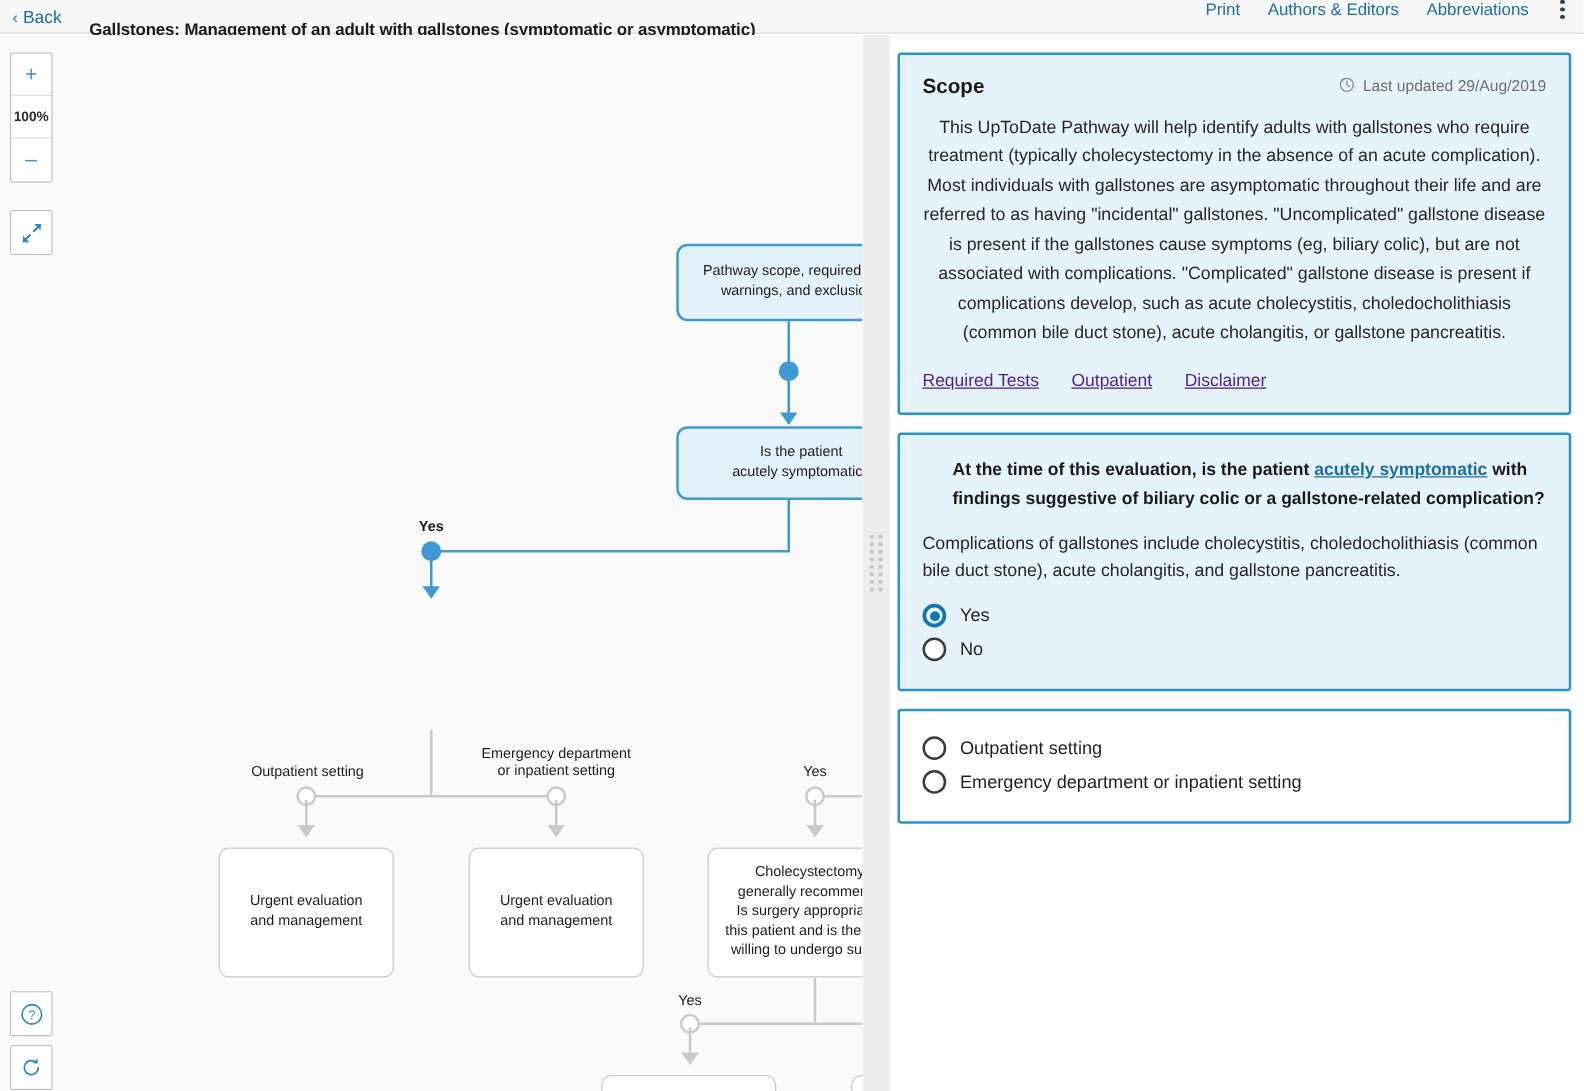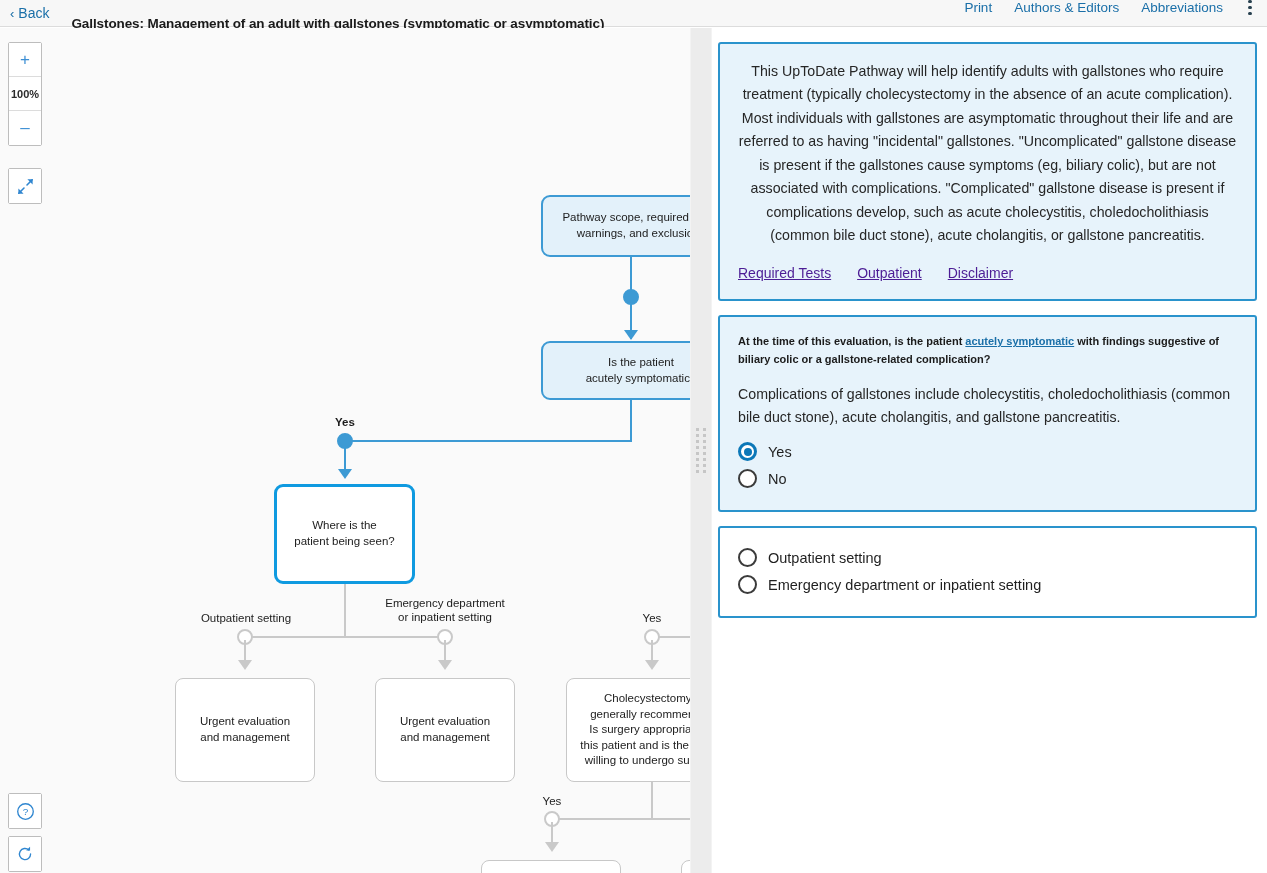--- a/index.html
+++ b/index.html
@@ -168,22 +168,23 @@
 
   .body-text {
     font-size: 14.2px; line-height: 1.65; color: #262626; text-align: center;
   }
   .link-row { margin-top: 18px; display: flex; gap: 26px; }
   .ulink {
     color: #4c1d95; font-size: 14px; text-decoration: underline; cursor: pointer;
   }
 
   .q-title {
-    font-size: 11px; font-weight: bold; line-height: 1.62; color: #1b1b1b;
+    font-size: 14px; font-weight: bold; line-height: 1.62; color: #1b1b1b;
     margin-bottom: 14px;
+    margin-left: 24px;
   }
   .q-title .inline-link {
     color: #1a6fa8; text-decoration: underline; font-weight: bold; cursor: pointer;
   }
   .q-sub { font-size: 14.2px; line-height: 1.6; color: #262626; margin-bottom: 10px; }
 
   .radio-row {
     display: flex; align-items: center; gap: 11px;
     padding: 4px 0; cursor: pointer;
   }
@@ -239,24 +240,20 @@
 acutely symptomatic?</span>
       </div>
 
       <div class="vline blue" style="left:630px; top:372px; height:41px;"></div>
       <div class="hline blue" style="left:344px; top:412px; width:288px;"></div>
       <div class="edge-label bold" style="left:324px; top:387px; width:42px;">Yes</div>
       <div class="dot blue" style="left:337px; top:405px;"></div>
       <div class="vline blue" style="left:344px; top:413px; height:33px;"></div>
       <div class="arrow blue" style="left:338px; top:441px;"></div>
 
-      <div class="node active" style="left:274px; top:456px; width:141px; height:100px;">
-        <span>Where is the
-patient being seen?</span>
-      </div>
 
       <div class="vline" style="left:344px; top:556px; height:53px;"></div>
       <div class="hline" style="left:244px; top:608px; width:201px;"></div>
 
       <div class="edge-label" style="left:196px; top:583px; width:100px;">Outpatient setting</div>
       <div class="dot" style="left:237px; top:601px;"></div>
       <div class="vline" style="left:244px; top:612px; height:24px;"></div>
       <div class="arrow" style="left:238px; top:632px;"></div>
 
       <div class="edge-label" style="left:384px; top:568px; width:122px;">Emergency department
@@ -356,20 +353,33 @@
         <i></i>
         <i></i>
         <i></i>
         <i></i>
     </div>
   </div>
 
   <div id="right-pane">
 
     <div class="card tinted">
+      <div class="card-head">
+        <div class="card-title">Scope</div>
+        <div class="updated">
+          <span class="clock-ico">
+            <svg width="13" height="13" viewBox="0 0 14 14" aria-hidden="true">
+              <circle cx="7" cy="7.4" r="5.6" fill="none" stroke="#8a8a8a" stroke-width="1.1"></circle>
+              <path d="M7 4.3 L7 7.5 L9.3 8.7" fill="none" stroke="#8a8a8a" stroke-width="1.1" stroke-linecap="round"></path>
+              <path d="M2.2 3.4 L4.6 2.2" fill="none" stroke="#8a8a8a" stroke-width="1.1" stroke-linecap="round"></path>
+            </svg>
+          </span>
+          <span>Last updated 29/Aug/2019</span>
+        </div>
+      </div>
       <div class="body-text">This UpToDate Pathway will help identify adults with gallstones who require treatment (typically cholecystectomy in the absence of an acute complication). Most individuals with gallstones are asymptomatic throughout their life and are referred to as having "incidental" gallstones. "Uncomplicated" gallstone disease is present if the gallstones cause symptoms (eg, biliary colic), but are not associated with complications. "Complicated" gallstone disease is present if complications develop, such as acute cholecystitis, choledocholithiasis (common bile duct stone), acute cholangitis, or gallstone pancreatitis.</div>
       <div class="link-row">
         <span class="ulink">Required Tests</span>
         <span class="ulink">Outpatient</span>
         <span class="ulink">Disclaimer</span>
       </div>
     </div>
 
     <div class="card tinted">
       <div class="q-title">

